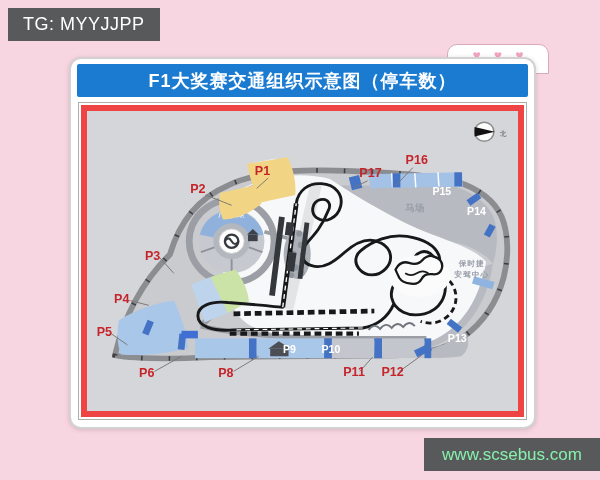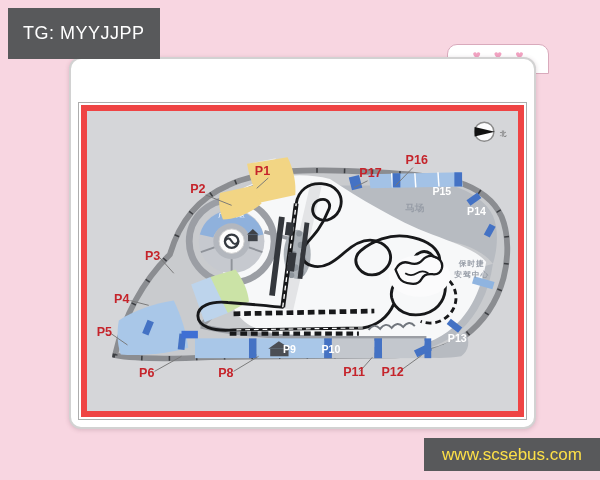--- a/index.html
+++ b/index.html
@@ -3,21 +3,21 @@
 <meta charset="utf-8">
 <style>
   html,body{margin:0;padding:0;}
   .stage{
     position:relative;width:600px;height:480px;overflow:hidden;
     background:#f8d6e1;
     font-family:"Liberation Sans","DejaVu Sans",sans-serif;
   }
   .tg-badge{
     position:absolute;left:8px;top:8px;height:33px;line-height:33px;
-    padding:9px 15px;background:#58595b;color:#ffffff;font-size:18px;
+    padding:0 15px;background:#58595b;color:#ffffff;font-size:18px;
     letter-spacing:0.5px;z-index:6;
   }
   .hearts-tab{
     position:absolute;left:447px;top:44px;width:102px;height:30px;
     background:#ffffff;border:1px solid #d9aabc;border-radius:10px 10px 0 0;
     display:flex;align-items:flex-start;justify-content:center;gap:13px;
     padding-top:3px;box-sizing:border-box;z-index:1;
   }
   .heart{color:#f2a3c2;font-size:14px;line-height:14px;}
   .app-window{
@@ -35,21 +35,21 @@
     position:absolute;left:7px;right:7px;top:43px;bottom:7px;
     background:#ffffff;border:1px solid #adadad;
   }
   .map-frame{
     position:absolute;left:2px;right:2px;top:2px;bottom:2px;
     border:6px solid #ef4444;background:#d5d6d9;
   }
   .map-frame svg{position:absolute;left:0;top:0;width:100%;height:100%;}
   .watermark{
     position:absolute;left:424px;top:438px;width:176px;height:33px;
-    background:#58595b;color:#fde047;font-size:17px;
+    background:#58595b;color:#86efac;font-size:17px;
     display:flex;align-items:center;justify-content:center;z-index:7;
   }
   text{font-family:"Liberation Sans","DejaVu Sans",sans-serif;}
   .plabel{fill:#c5242b;font-size:13px;font-weight:bold;}
   .wlabel{fill:#ffffff;font-size:11px;font-weight:bold;}
   .arealabel{fill:#979da7;font-weight:bold;}
 </style>
 </head>
 <body>
 
@@ -57,20 +57,23 @@
 
   <div class="tg-badge">TG: MYYJJPP</div>
 
   <div class="hearts-tab">
     <span class="heart">♥</span>
     <span class="heart">♥</span>
     <span class="heart">♥</span>
   </div>
 
   <div class="app-window">
+    <div class="title-bar">
+      <span>F1大奖赛交通组织示意图（停车数）</span>
+    </div>
 
     <div class="map-panel">
       <div class="map-frame">
         <svg viewBox="0 0 447 318" preserveAspectRatio="none">
 
           <g>
             <path d="M 29,259 C 38,218 58,180 86,152 C 96,117 116,92 146,79
                      C 168,68 205,62 245,63 C 295,64 352,66 383,75
                      C 407,82 423,96 430,112 C 438,132 437,157 432,177
                      C 425,203 411,224 391,239 C 371,253 344,259 320,259

